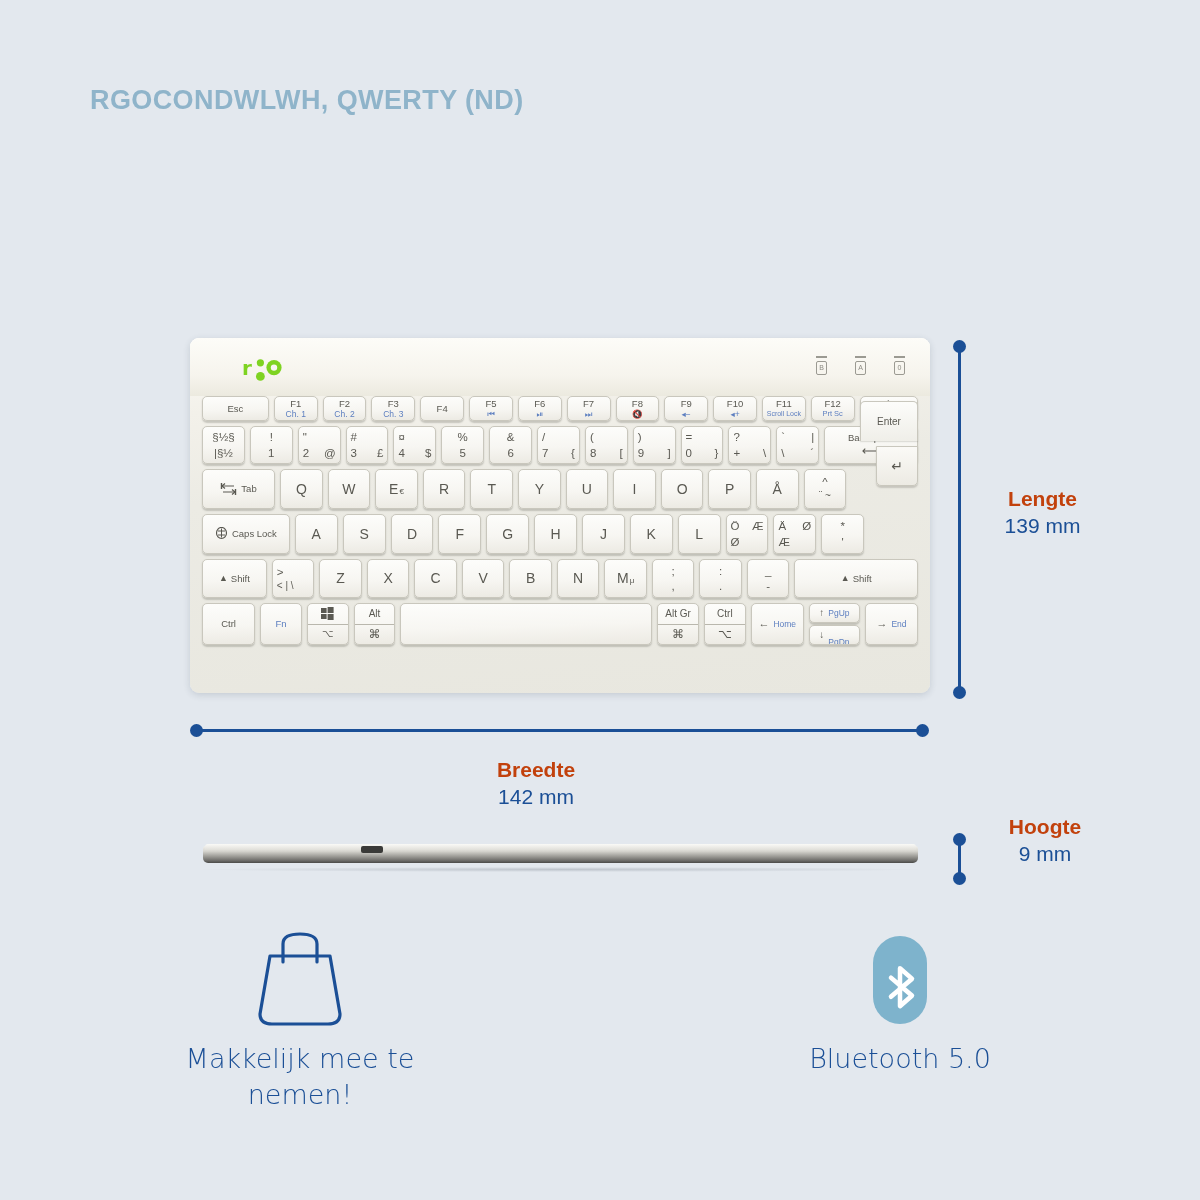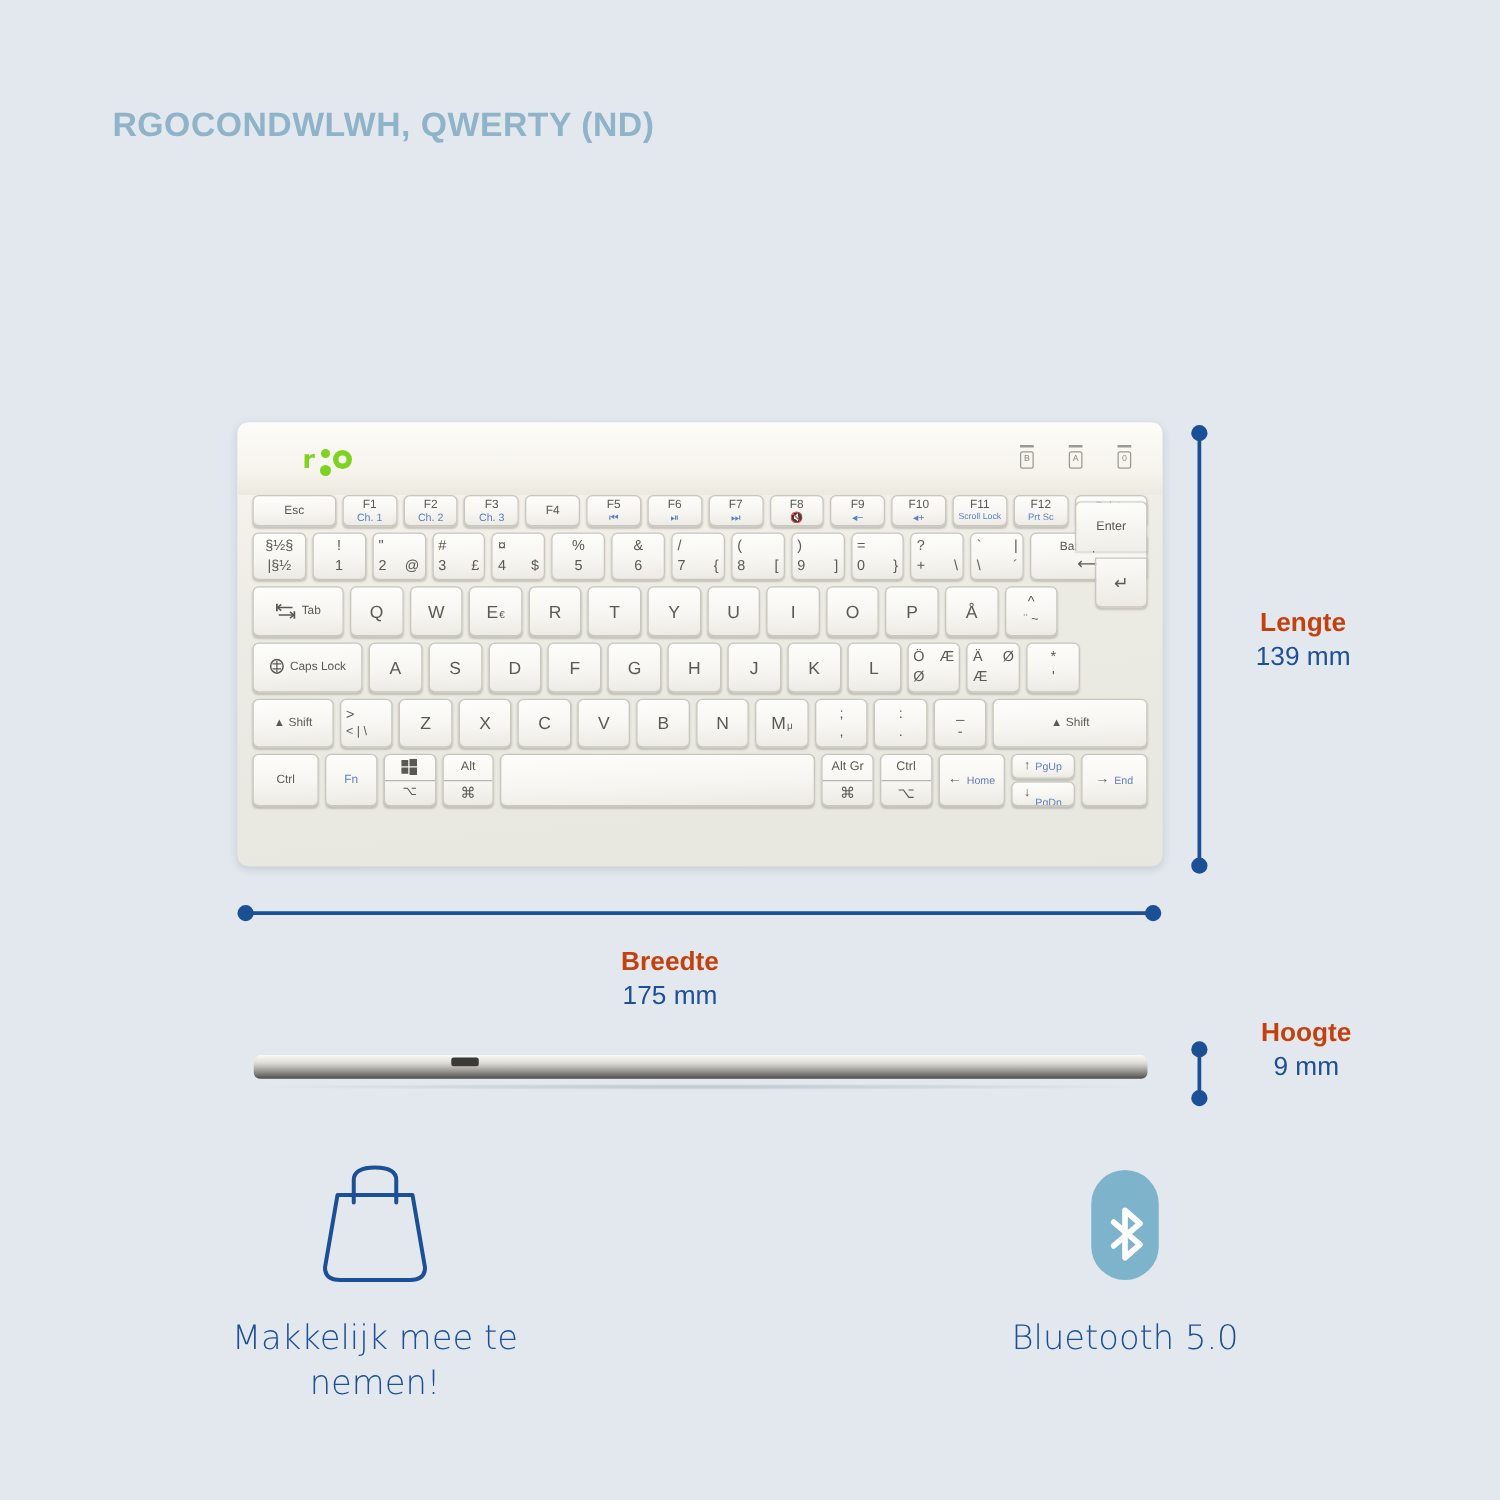--- a/index.html
+++ b/index.html
@@ -155,21 +155,21 @@
 
   .dim-label { position:absolute; text-align:center; }
   .dim-label .t1 { font-size:21px; color:#c2410c; font-weight:600; }
   .dim-label .t2 { font-size:21px; color:#1b4f96; margin-top:3px; }
 
   
   .features { position:absolute; left:0; top:925px; width:1200px; display:flex; }
   .feat { flex:1; display:flex; flex-direction:column; align-items:center; }
   .feat-icon { height:110px; display:flex; align-items:center; justify-content:center; }
   .feat-text {
-    margin-top:18px; text-align:center; font-size:27px; color:#1b4f96;
+    margin-top:6px; text-align:center; font-size:27px; color:#1b4f96;
     font-family:"DejaVu Sans", sans-serif; font-weight:300; line-height:1.35;
     max-width:300px;
   }
 </style>
 </head>
 <body>
 
 <div class="page">
 
   <div class="eyebrow">RGOCONDWLWH, QWERTY (ND)</div>
@@ -733,21 +733,21 @@
       <div class="t2">139 mm</div>
     </div>
   </div>
 
   <div>
     <div class="dot" style="left:190px; top:724px;"></div>
     <div class="dim-line-h" style="left:196px; top:729px; width:726px;"></div>
     <div class="dot" style="left:916px; top:724px;"></div>
     <div class="dim-label" style="left:456px; top:758px; width:160px;">
       <div class="t1">Breedte</div>
-      <div class="t2">175 mm</div>
+      <div class="t2">142 mm</div>
     </div>
   </div>
 
   <div class="profile">
     <div class="prof-body"></div>
     <div class="prof-top"></div>
     <div class="prof-port"></div>
     <div class="prof-shadow"></div>
   </div>
 

